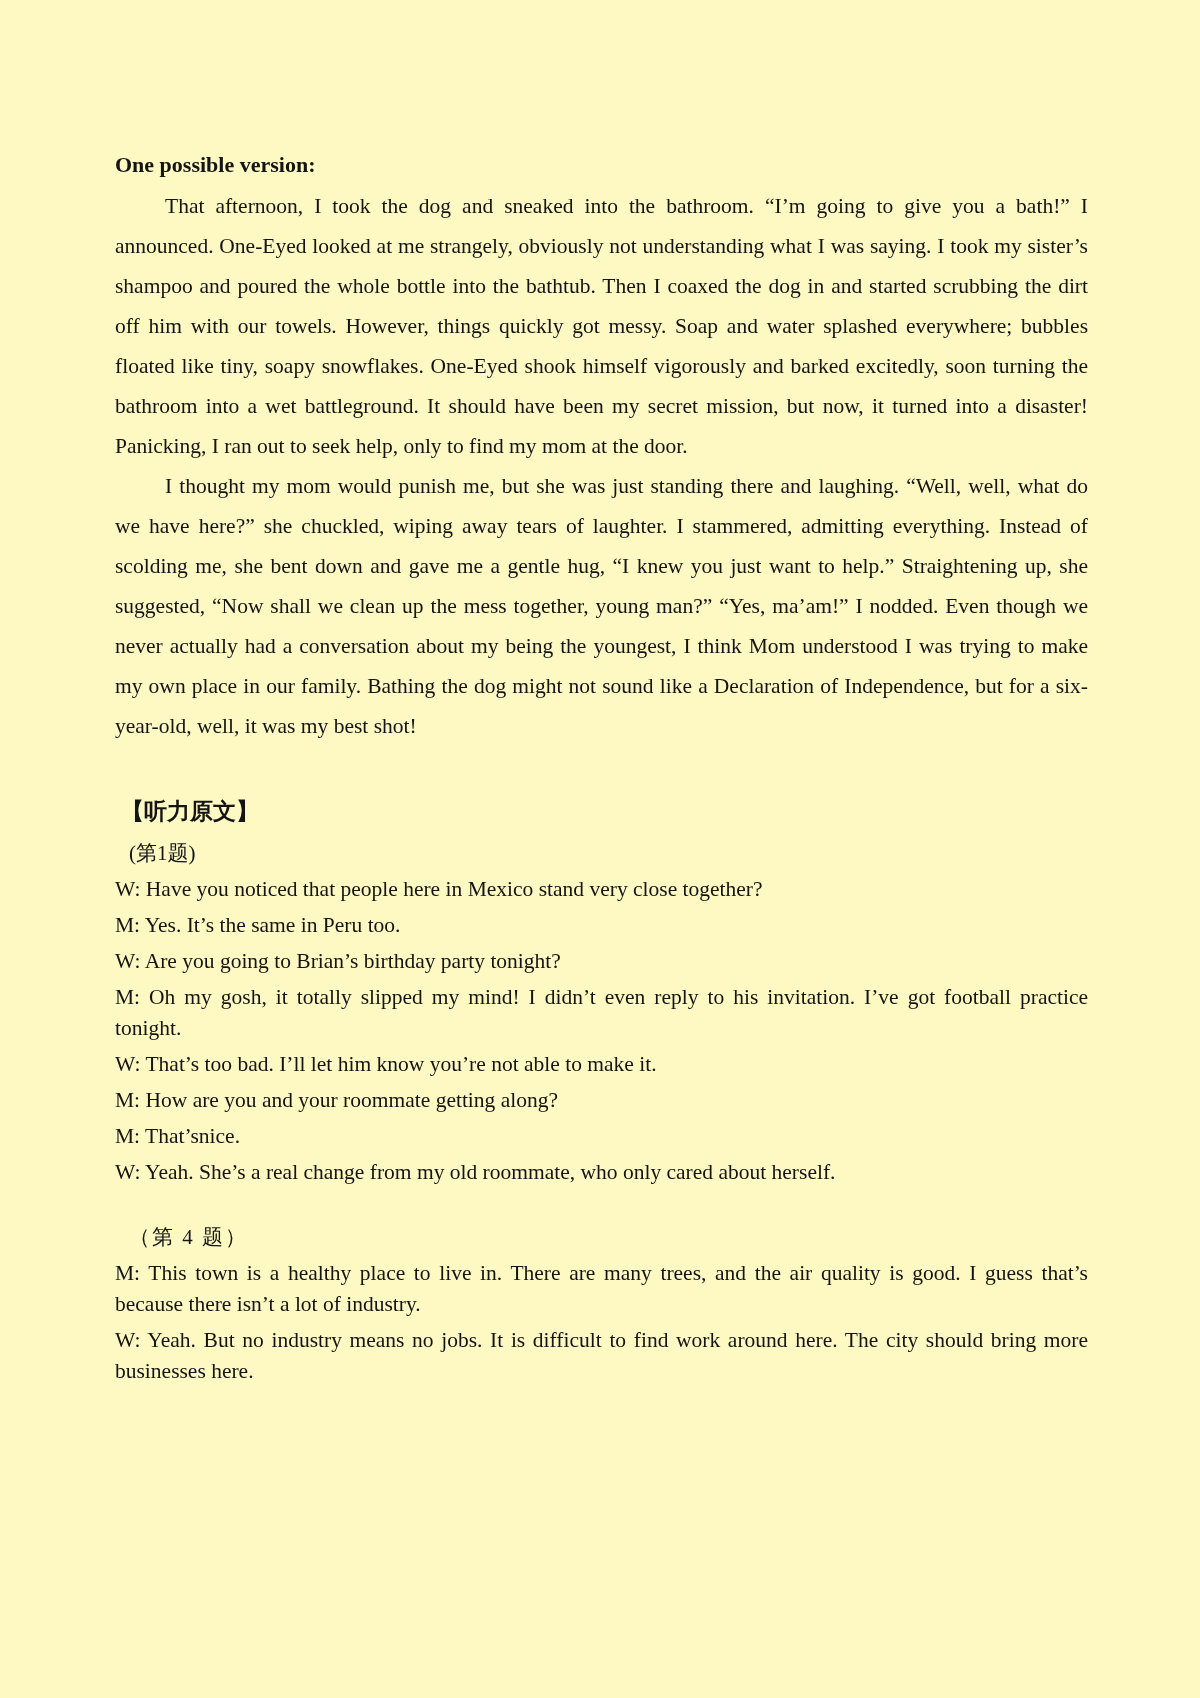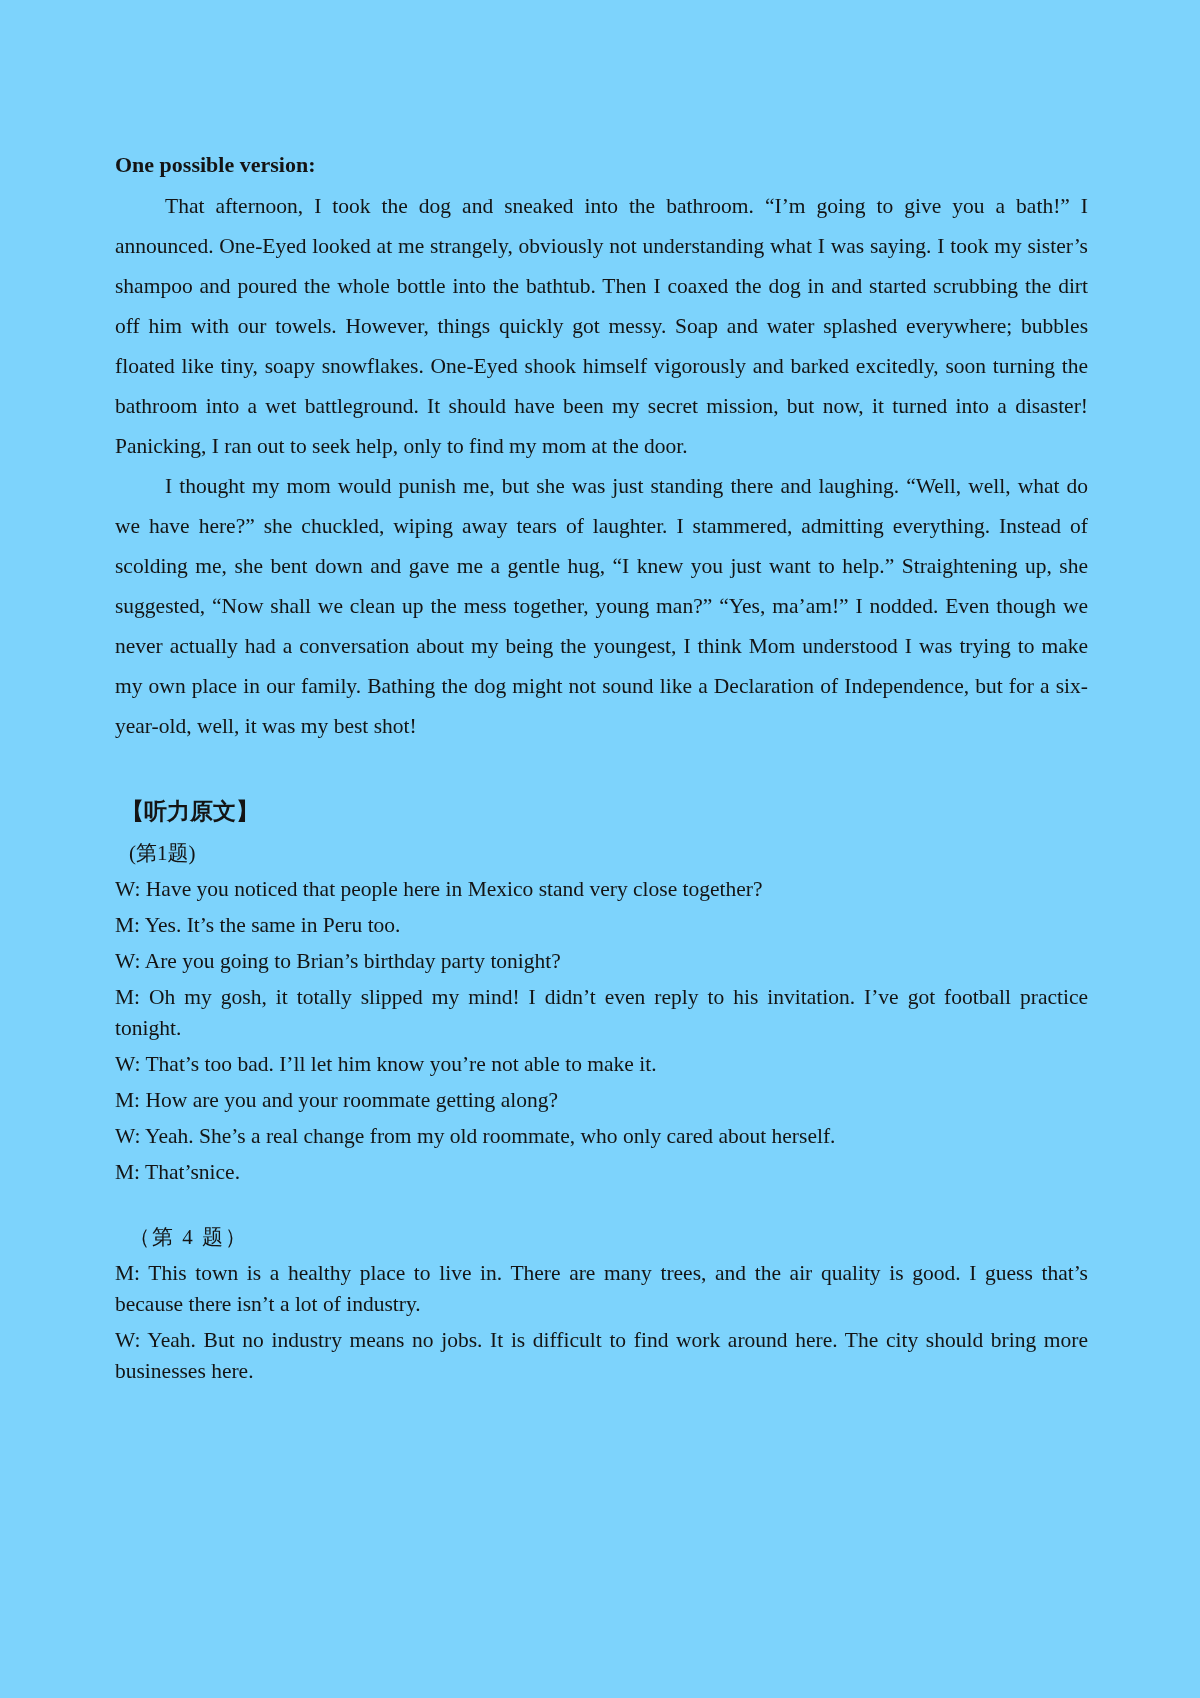--- a/index.html
+++ b/index.html
@@ -5,21 +5,21 @@
   html, body {
     margin: 0;
     padding: 0;
     background: #e8e8e8;
   }
   .sheet {
     position: relative;
     width: 1200px;
     height: 1698px;
     margin: 0 auto;
-    background: #7dd3fc;
+    background: #fef9c3;
     color: #141414;
     font-family: "Liberation Serif", "DejaVu Serif", serif;
     box-sizing: border-box;
     padding: 150px 112px 40px 115px;
     overflow: hidden;
   }
   .essay-heading {
     font-size: 22px;
     line-height: 30px;
     font-weight: bold;
@@ -77,22 +77,22 @@
   </div>
 
   <div class="listening-block">
     <p class="dlg">W: Are you going to Brian’s birthday party tonight?</p>
     <p class="dlg">M: Oh my gosh, it totally slipped my mind! I didn’t even reply to his invitation. I’ve got football practice tonight.</p>
     <p class="dlg">W: That’s too bad. I’ll let him know you’re not able to make it.</p>
   </div>
 
   <div class="listening-block">
     <p class="dlg">M: How are you and your roommate getting along?</p>
+    <p class="dlg">M: That’snice.</p>
     <p class="dlg">W: Yeah. She’s a real change from my old roommate, who only cared about herself.</p>
-    <p class="dlg">M: That’snice.</p>
   </div>
 
   <div class="listening-block">
     <p class="q-label spaced">（第 4 题）</p>
     <p class="dlg">M: This town is a healthy place to live in. There are many trees, and the air quality is good. I guess that’s because there isn’t a lot of industry.</p>
     <p class="dlg">W: Yeah. But no industry means no jobs. It is difficult to find work around here. The city should bring more businesses here.</p>
   </div>
 
 </div>
 

